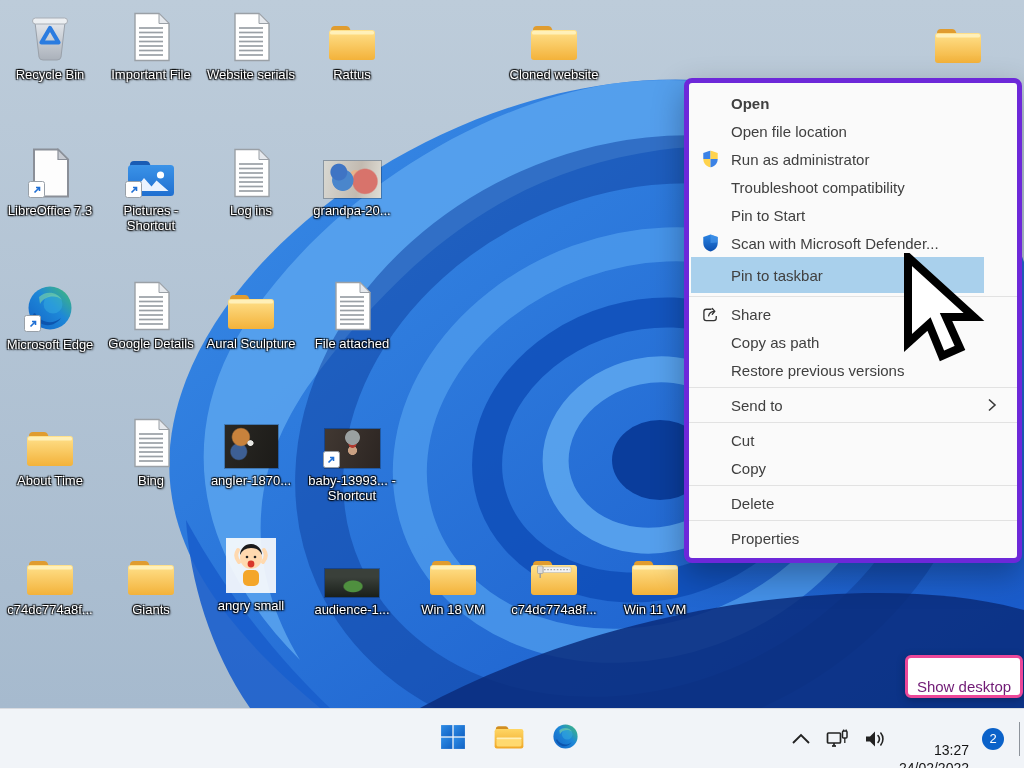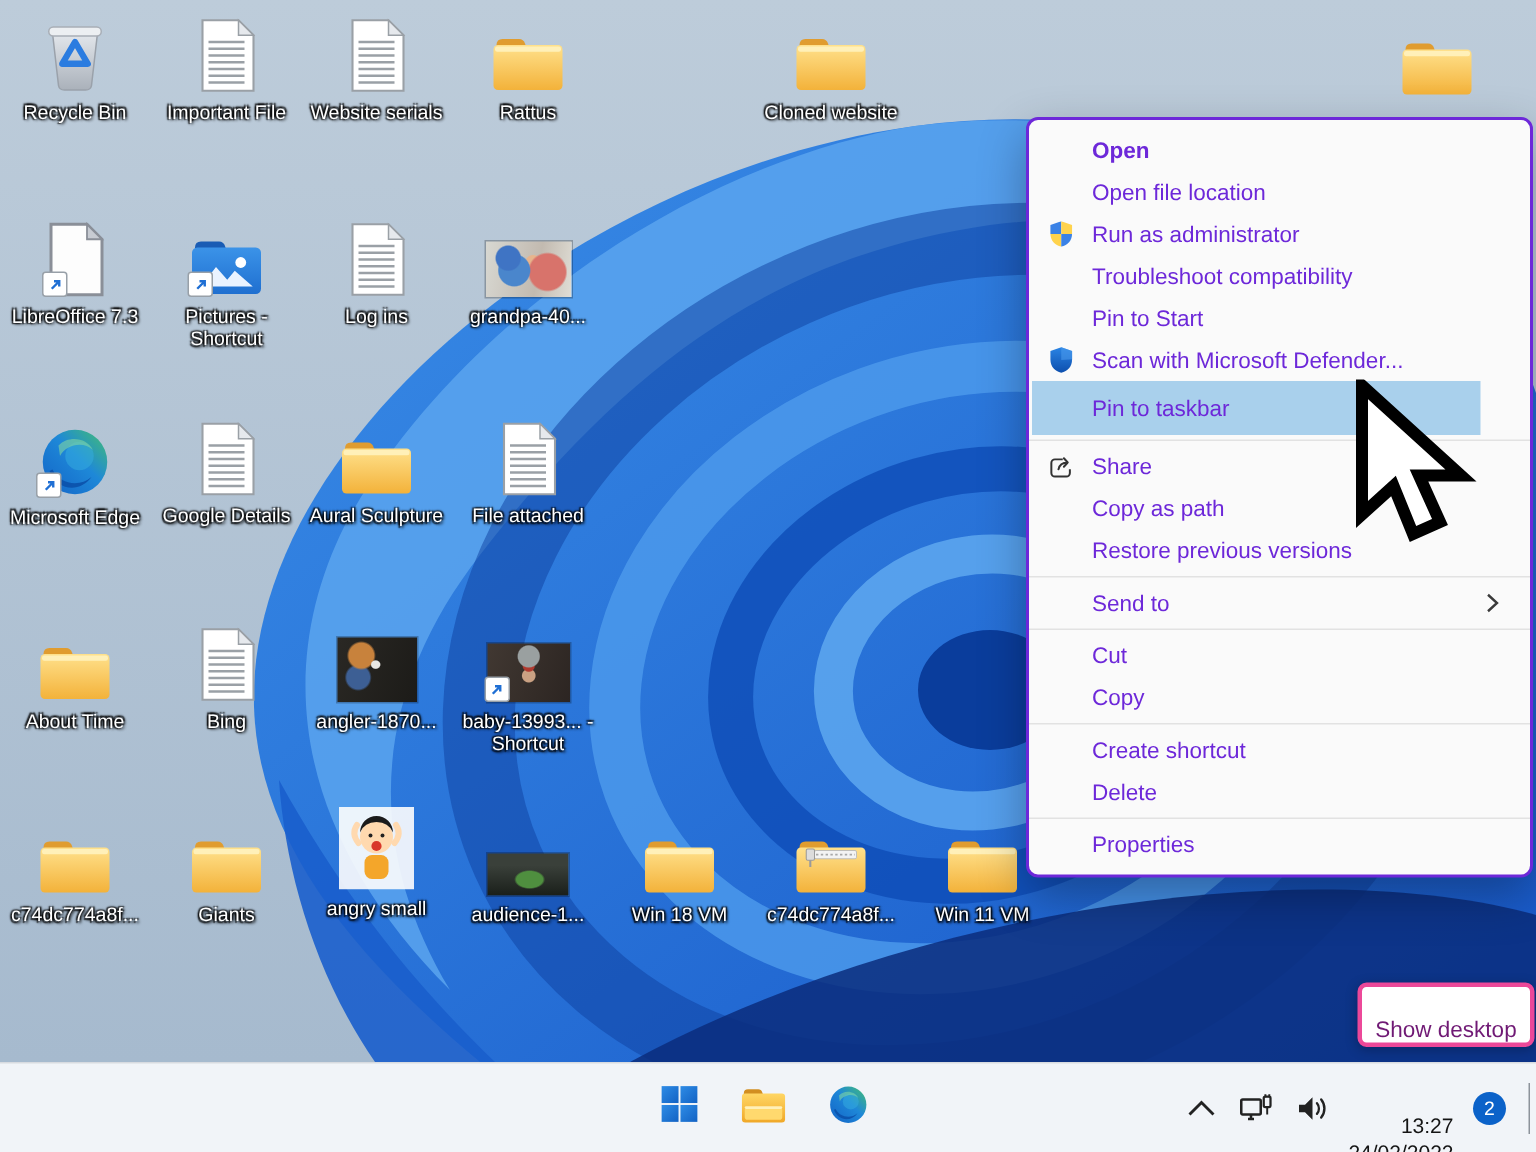--- a/index.html
+++ b/index.html
@@ -31,22 +31,22 @@
   .ph-baby{width:55px;height:39px;background:
     radial-gradient(circle at 50% 22%,#9aa0a0 0 17%,transparent 19%),
     radial-gradient(circle at 50% 38%,#b03a30 0 10%,transparent 12%),
     radial-gradient(circle at 50% 55%,#caa183 0 12%,transparent 14%),
     linear-gradient(110deg,#413832,#2c2522);}
   .ph-aud{width:54px;height:28px;background:
     radial-gradient(ellipse at 52% 62%,#4f8f3f 0 22%,transparent 26%),
     linear-gradient(#3a403a 0 28%,#1a1f1a);}
   
   .menu{position:absolute;left:684px;top:78px;width:338px;box-sizing:border-box;padding:6px 0;
-    background:#fafafa;border:2px solid #6d28d9;border-radius:8px;
-    box-shadow:0 12px 32px rgba(0,0,0,.30);font-size:15px;color:#6d28d9;}
+    background:#fafafa;border:5px solid #6d28d9;border-radius:8px;
+    box-shadow:0 12px 32px rgba(0,0,0,.30);font-size:15px;color:#404040;}
   .mi{height:28px;display:flex;align-items:center;padding-left:40px;position:relative;margin:0 2px;}
   .mi.bold{font-weight:700;}
   .mi.hl{height:36px;background:#a9d0ec;margin-right:33px;text-align:center;}
   .mi .ic{position:absolute;left:11px;top:50%;transform:translateY(-50%);display:flex;}
   .mi .chev{position:absolute;right:15px;top:50%;transform:translateY(-50%);display:flex;}
   .msep{height:1px;background:#e2e2e2;margin:3px 0;}
   
   .taskbar{position:absolute;left:0;top:708px;width:1024px;height:60px;
     background:#f1f4f8;border-top:1px solid #d8dbe0;box-sizing:border-box;}
   .tb-center{position:absolute;left:438px;top:0;height:100%;display:flex;gap:26px;align-items:center;}
@@ -339,21 +339,21 @@
         </span>
       </div>
     <div class="lbl">Log ins</div>
   </div>
   <div class="di" style="left:304px;top:146px">
     <div class="ibox">
         <span class="iw">
           <span class="photo ph-grandpa"></span>
         </span>
       </div>
-    <div class="lbl">grandpa-40...</div>
+    <div class="lbl">grandpa-20...</div>
   </div>
 
   <div class="di" style="left:2px;top:280px">
     <div class="ibox">
         <span class="iw">
           <svg width="48" height="48">
             <use href="#sym-edge"></use>
           </svg>
       <span class="sc">
             <svg width="10" height="10">
@@ -571,23 +571,20 @@
       </div>
     <div class="msep"></div>
     <div class="mi">
         <span>Cut</span>
       </div>
     <div class="mi">
         <span>Copy</span>
       </div>
     <div class="msep"></div>
     <div class="mi">
-        <span>Create shortcut</span>
-      </div>
-    <div class="mi">
         <span>Delete</span>
       </div>
     <div class="msep"></div>
     <div class="mi">
         <span>Properties</span>
       </div>
   </div>
 
   <div class="tooltip">
     <span>Show desktop</span>

